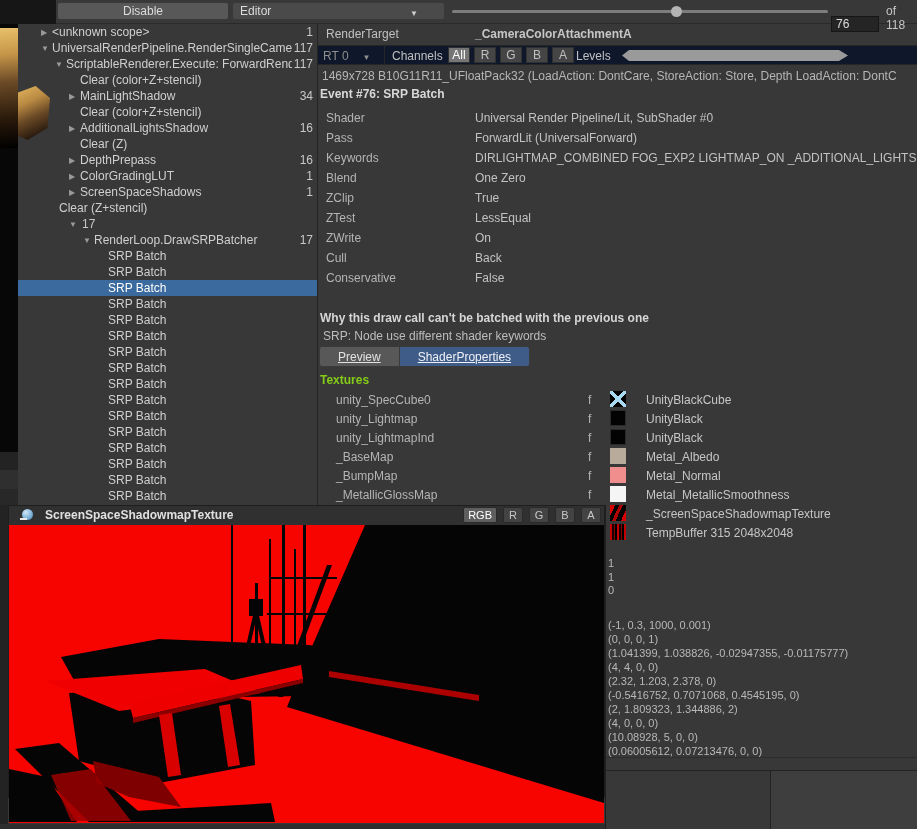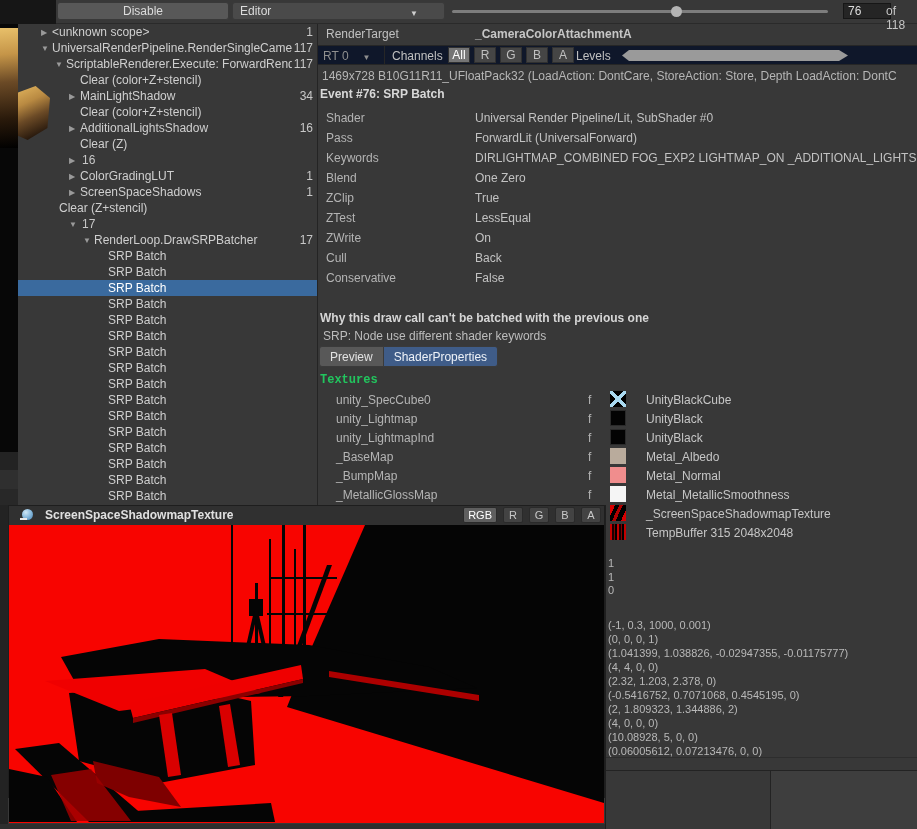--- a/index.html
+++ b/index.html
@@ -21,22 +21,22 @@
 
   
   .toolbar{left:56px;top:0;width:861px;height:23px;background:#383838;border-bottom:1px solid #2a2a2a;}
   .btn-disable{position:absolute;left:1px;top:2px;width:172px;height:18px;background:#585858;
       border:1px solid #393939;border-radius:3px;color:#dcdcdc;text-align:center;line-height:17px;box-sizing:border-box;}
   .dd-editor{position:absolute;left:176px;top:2px;width:213px;height:18px;background:#4a4a4a;
       border:1px solid #393939;border-radius:3px;color:#dcdcdc;padding-left:7px;line-height:17px;box-sizing:border-box;}
   .dd-caret{position:absolute;right:26px;top:2px;font-size:8px;color:#cfcfcf;}
   .slider-track{position:absolute;left:396px;top:10px;width:376px;height:3px;background:#7d7d7d;border-radius:2px;}
   .slider-handle{position:absolute;left:219px;top:-4px;width:11px;height:11px;border-radius:50%;background:#b4b4b4;}
-  .evt-num{position:absolute;left:775px;top:3px;width:48px;height:16px;background:#252525;border:1px solid #161616;
-      color:#dcdcdc;padding:0 4px;line-height:15px;box-sizing:border-box;margin-left:12px;}
+  .evt-num{position:absolute;left:775px;top:16px;width:48px;height:16px;background:#252525;border:1px solid #161616;
+      color:#dcdcdc;padding:0 4px;line-height:15px;box-sizing:border-box;}
   .evt-total{position:absolute;left:830px;top:4px;color:#c6c6c6;}
 
   
   .tree{left:18px;top:24px;width:299px;height:483px;background:#383838;z-index:1;}
   .tree-row{display:flex;align-items:center;height:16px;white-space:nowrap;box-sizing:border-box;}
   .tree-row.selected{background:#3a6a9e;color:#fff;}
   .tree-row .arrow{width:11px;flex:0 0 11px;font-size:8px;color:#9a9a9a;}
   .tree-row.selected .arrow{color:#d8e4f2;}
   .tree-row .lbl{flex:1 1 auto;overflow:hidden;color:#cfcfcf;}
   .tree-row.selected .lbl{color:#fff;}
@@ -63,25 +63,25 @@
       clip-path:polygon(0 50%,7px 0,calc(100% - 9px) 0,100% 50%,calc(100% - 9px) 100%,7px 100%);}
   .buffer-info{position:absolute;top:45px;left:4px;width:594px;white-space:nowrap;overflow:hidden;color:#b6b6b6;}
   .event-title{position:absolute;top:63px;left:2px;font-weight:bold;color:#d8d8d8;}
   .props{position:absolute;top:84px;left:0;width:599px;}
   .prop-row{display:flex;height:20px;align-items:center;}
   .prop-row .k{flex:0 0 149px;padding-left:8px;color:#b4b4b4;}
   .prop-row .v{flex:1;white-space:nowrap;overflow:hidden;color:#c2c2c2;}
   .why-title{position:absolute;top:287px;left:2px;font-weight:bold;color:#d6d6d6;}
   .why-reason{position:absolute;top:305px;left:5px;color:#bdbdbd;}
   .tabs{position:absolute;top:322px;left:1px;height:21px;display:flex;}
-  .tab{height:21px;padding:0 10px;line-height:20px;background:#585858;color:#e2e2e2;border:1px solid #3a3a3a;box-sizing:border-box;}
+  .tab{height:21px;padding:0 18px;line-height:20px;background:#585858;color:#e2e2e2;border:1px solid #3a3a3a;box-sizing:border-box;text-decoration:underline;}
   .tab:first-child{border-radius:3px 0 0 3px;}
   .tab:last-child{border-radius:0 3px 3px 0;border-left:none;}
   .tab.selected{background:#3f5c88;color:#eef2f8;}
-  .tex-title{position:absolute;top:349px;left:2px;font-weight:bold;color:#22c55e;font-family:Liberation Mono, monospace;}
+  .tex-title{position:absolute;top:349px;left:2px;font-weight:bold;color:#84cc16;}
   .tex-rows{position:absolute;top:366px;left:0;width:599px;}
   .tex-row{position:relative;height:19px;}
   .tex-row .prop{position:absolute;left:18px;top:3px;color:#b4b4b4;}
   .tex-row .flag{position:absolute;left:270px;top:3px;color:#b4b4b4;}
   .tex-row .name{position:absolute;left:328px;top:3px;color:#c6c6c6;}
   .thumb{width:16px;height:16px;box-sizing:border-box;}
   .tex-row .thumb{position:absolute;left:292px;top:1px;}
   .thumb[data-thumb="cube"]{background:
       linear-gradient(45deg,transparent 42%,#a9d9f0 42%,#a9d9f0 58%,transparent 58%),
       linear-gradient(-45deg,transparent 42%,#a9d9f0 42%,#a9d9f0 58%,transparent 58%),#000;}
@@ -181,20 +181,21 @@
     <span class="lbl">AdditionalLightsShadow</span>
     <span class="cnt">16</span>
   </div>
       <div class="tree-row" style="padding-left: 51px;">
     <span class="arrow"></span>
     <span class="lbl">Clear (Z)</span>
     <span class="cnt"></span>
   </div>
       <div class="tree-row" style="padding-left: 51px;">
     <span class="arrow">▶</span>
+    <span class="lbl">DepthPrepass</span>
     <span class="cnt">16</span>
   </div>
       <div class="tree-row" style="padding-left: 51px;">
     <span class="arrow">▶</span>
     <span class="lbl">ColorGradingLUT</span>
     <span class="cnt">1</span>
   </div>
       <div class="tree-row" style="padding-left: 51px;">
     <span class="arrow">▶</span>
     <span class="lbl">ScreenSpaceShadows</span>

